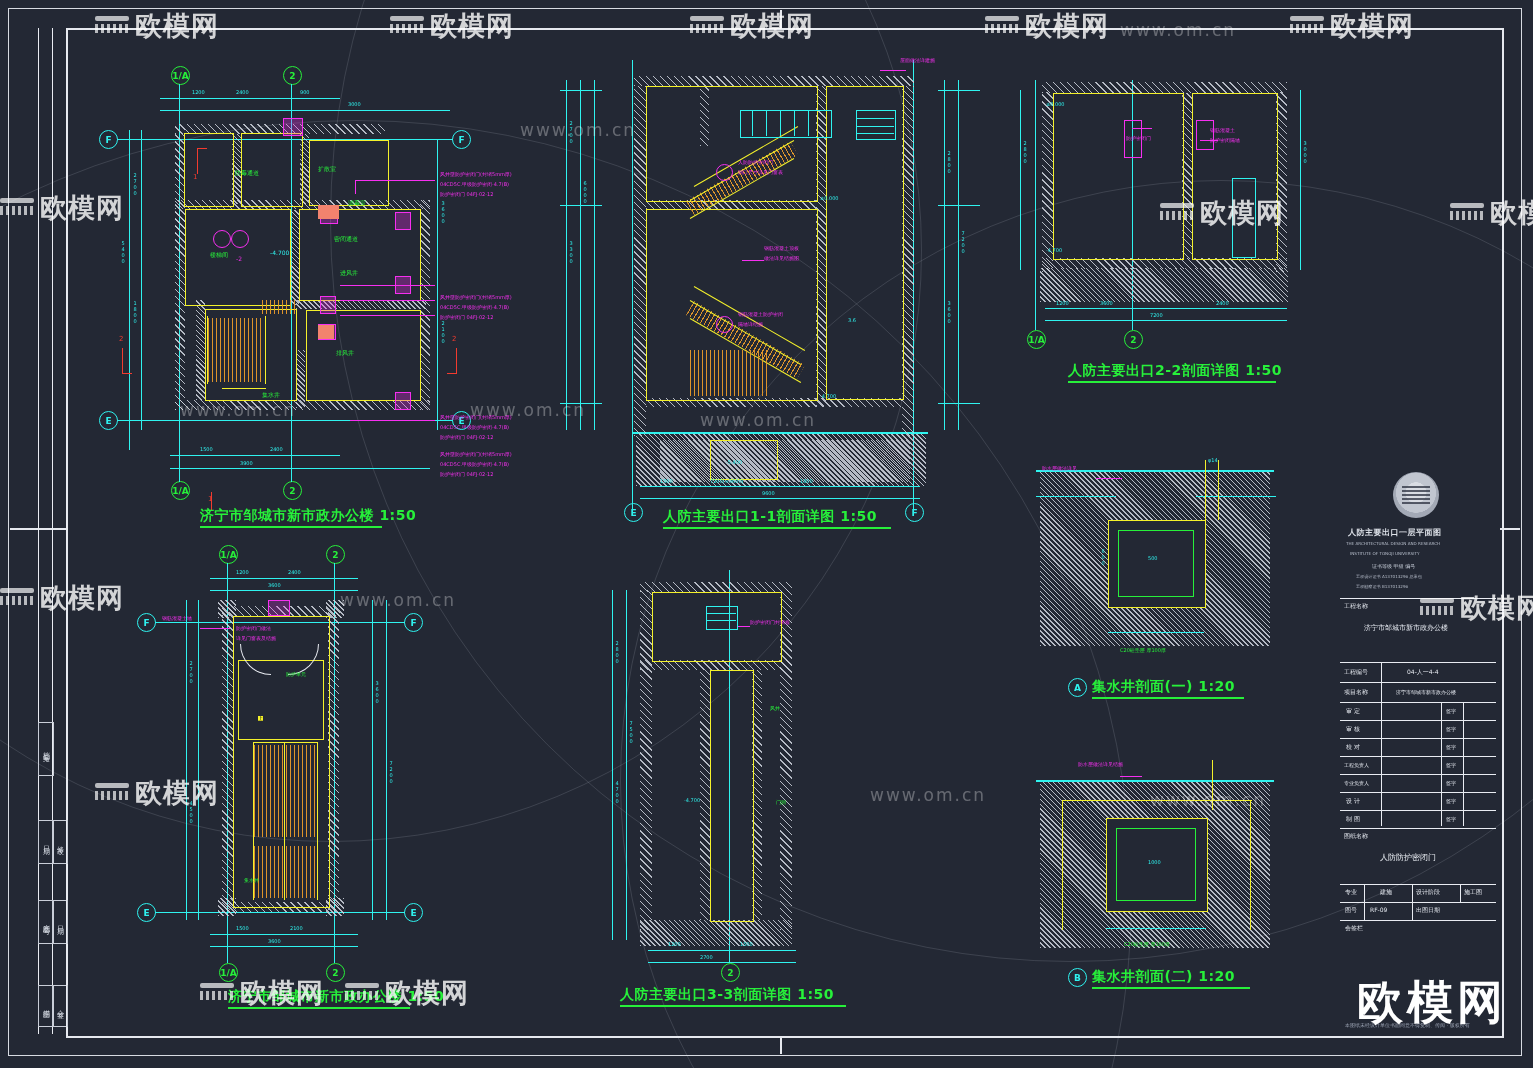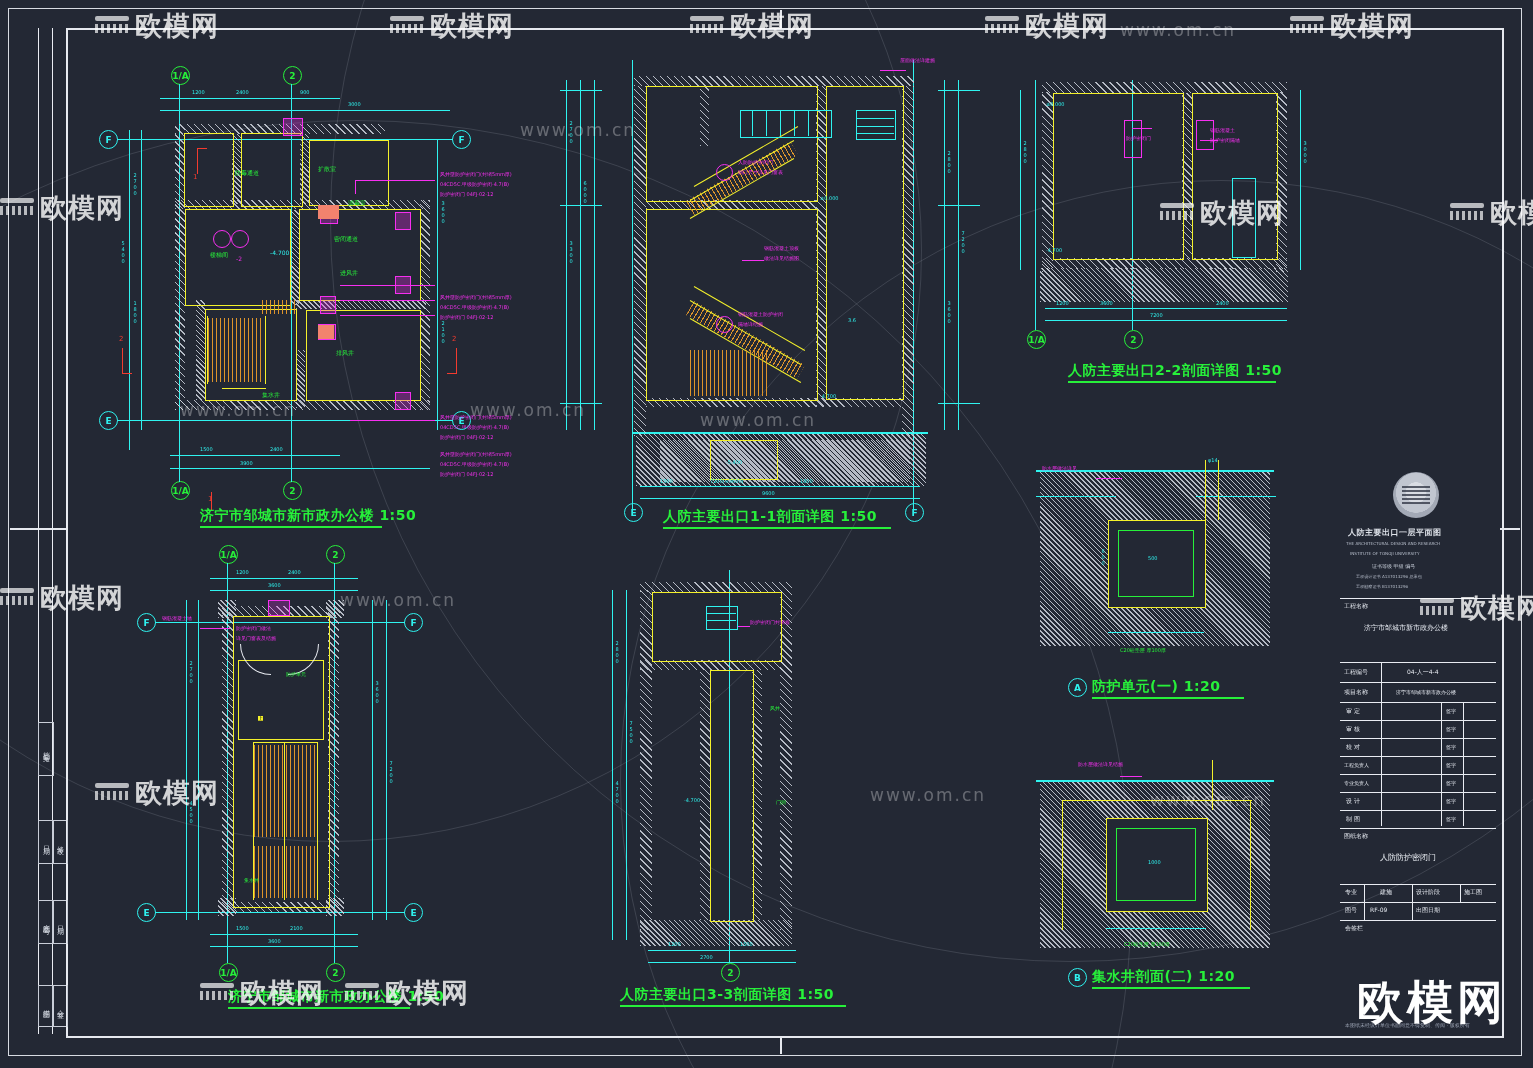--- a/index.html
+++ b/index.html
@@ -534,21 +534,21 @@
     <div class="lb m t5" style="left:1042px;top:466px;">防水层做法详见</div>
     <div class="ln mg" style="left:1096px;top:478px;width:26px;height:1px;"></div>
     <div class="lb c t5" style="left:1208px;top:458px;">φ14</div>
     <div class="lb c t5" style="left:1148px;top:556px;">500</div>
     <div class="lb c t5 vert" style="left:1100px;top:548px;">600</div>
     <div class="lb g t5" style="left:1120px;top:648px;">C20砼垫层 厚100厚</div>
     <div class="ln cy" style="left:1108px;top:632px;width:96px;height:1px;"></div>
 
     <div class="bub cy" style="left:1068px;top:678px;">A</div>
     <div class="title" style="left:1092px;top:678px;">
-      <span>防护单元(一)</span> <span class="sc">1:20</span>
+      <span>集水井剖面(一)</span> <span class="sc">1:20</span>
     </div>
     <div class="tunder" style="left:1092px;top:697px;width:152px;"></div>
   </div>
 
   <div>
     <div class="hatch dense" style="left:1040px;top:780px;width:230px;height:168px;"></div>
     <div class="box ye" style="left:1106px;top:818px;width:100px;height:92px;background:#232834;"></div>
     <div class="ln gr" style="left:1116px;top:828px;width:80px;height:1px;"></div>
     <div class="ln gr" style="left:1116px;top:900px;width:80px;height:1px;"></div>
     <div class="ln gr" style="left:1116px;top:828px;width:1px;height:73px;"></div>

